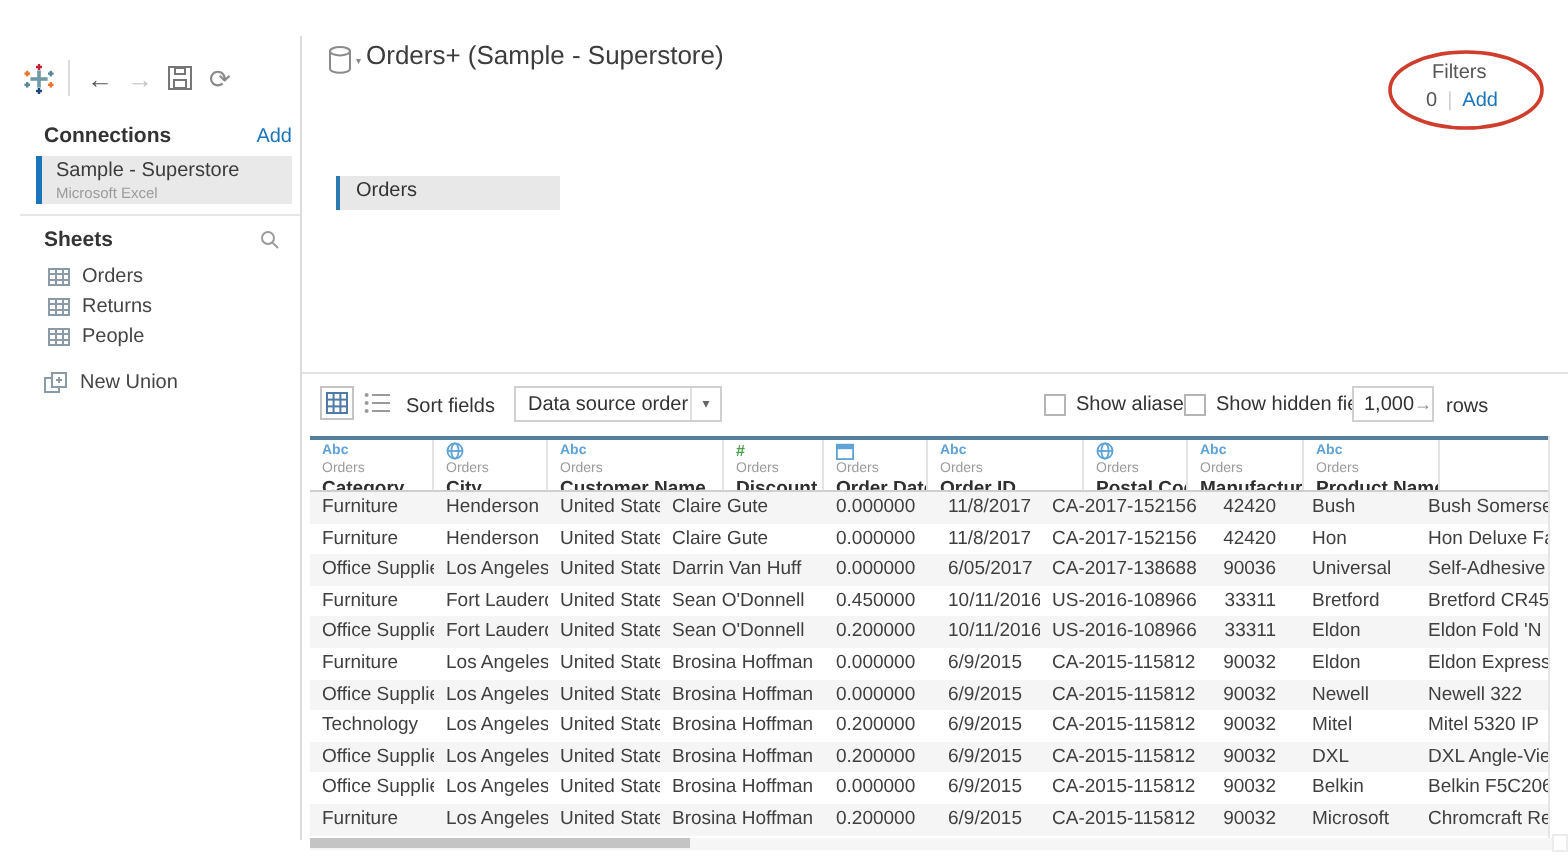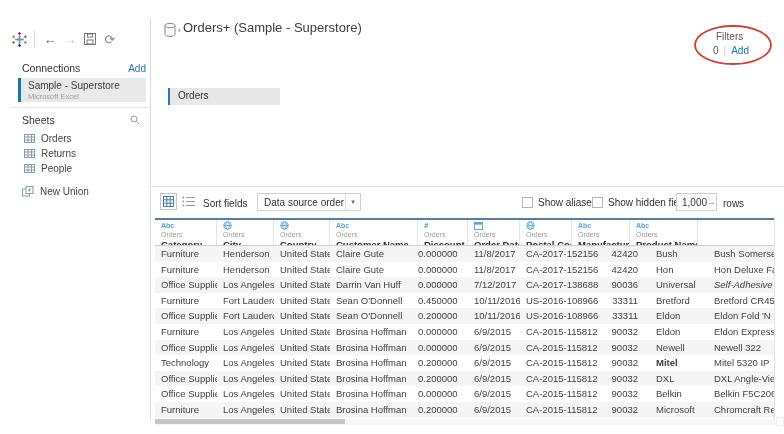--- a/index.html
+++ b/index.html
@@ -9,21 +9,21 @@
   
   #sidebar { left:10px; top:18px; width:141px; height:402px; border-right:1px solid #dcdcdc; background:#fff; }
   #tb { left:10px; top:28px; height:22px; display:flex; align-items:center; }
   .tb-btn { width:18px; height:18px; display:flex; align-items:center; justify-content:center; cursor:pointer; margin-right:2px; }
   .tb-sep { width:1px; height:18px; background:#dcdcdc; margin:0 6px 0 4px; }
   .arrow { font-size:13px; color:#555; }
   .arrow.dis { color:#c2c2c2; }
   .refresh { font-size:13px; color:#8a8a8a; }
 
   .sec-head { display:flex; align-items:center; justify-content:space-between; }
-  .sec-title { font-size:10.5px; font-weight:normal; color:#333; }
+  .sec-title { font-size:10.5px; font-weight:bold; color:#333; }
   .link { font-size:10px; color:#1b75bb; cursor:pointer; }
 
   #conn-item { left:18px; top:78px; width:128px; height:24px; background:#e9e9e9; border-left:3px solid #1b75bb; padding:2px 0 0 7px; cursor:pointer; }
   #conn-name { font-size:10px; color:#3b3b3b; }
   #conn-sub { font-size:7.5px; color:#9b9b9b; margin-top:1px; }
 
   #sheets-div { left:10px; top:107px; width:140px; height:1px; background:#e6e6e6; }
 
   .sheet-item { display:flex; align-items:center; height:15px; cursor:pointer; font-size:10px; color:#444; }
   .sheet-item .ic { margin-right:6px; display:flex; }
@@ -262,64 +262,60 @@
         <div class="tline">
           <svg width="9" height="9" viewBox="0 0 10 10">
             <circle cx="5" cy="5" r="4.2" fill="none" stroke="#5ea2d6"></circle>
             <ellipse cx="5" cy="5" rx="2" ry="4.2" fill="none" stroke="#5ea2d6"></ellipse>
             <line x1="0.8" y1="5" x2="9.2" y2="5" stroke="#5ea2d6"></line>
           </svg>
         </div>
         <div class="hsrc">Orders</div>
         <div class="hname">City</div>
       </div>
-      <div class="hcell" style="width: 56px;">
+      <div class="hcell" style="width: 88px;">
+        <div class="tline">
+          <span class="t-abc">Abc</span>
+        </div>
+        <div class="hsrc">Orders</div>
+        <div class="hname">Customer Name</div>
+      </div>
+      <div class="hcell" style="width: 50px;">
+        <div class="tline">
+          <span class="t-num">#</span>
+        </div>
+        <div class="hsrc">Orders</div>
+        <div class="hname">Discount</div>
+      </div>
+      <div class="hcell" style="width: 52px;">
+        <div class="tline">
+          <svg width="9" height="9" viewBox="0 0 10 10">
+            <rect x="0.5" y="1.5" width="9" height="8" fill="none" stroke="#5ea2d6"></rect>
+            <rect x="0.5" y="1.5" width="9" height="2.5" fill="#5ea2d6"></rect>
+          </svg>
+        </div>
+        <div class="hsrc">Orders</div>
+        <div class="hname">Order Date</div>
+      </div>
+      <div class="hcell" style="width: 78px;">
+        <div class="tline">
+          <span class="t-abc">Abc</span>
+        </div>
+        <div class="hsrc">Orders</div>
+        <div class="hname">Order ID</div>
+      </div>
+      <div class="hcell" style="width: 52px;">
         <div class="tline">
           <svg width="9" height="9" viewBox="0 0 10 10">
             <circle cx="5" cy="5" r="4.2" fill="none" stroke="#5ea2d6"></circle>
             <ellipse cx="5" cy="5" rx="2" ry="4.2" fill="none" stroke="#5ea2d6"></ellipse>
             <line x1="0.8" y1="5" x2="9.2" y2="5" stroke="#5ea2d6"></line>
           </svg>
         </div>
         <div class="hsrc">Orders</div>
-        <div class="hname">Country</div>
-      </div>
-      <div class="hcell" style="width: 88px;">
-        <div class="tline">
-          <span class="t-abc">Abc</span>
-        </div>
-        <div class="hsrc">Orders</div>
-        <div class="hname">Customer Name</div>
-      </div>
-      <div class="hcell" style="width: 50px;">
-        <div class="tline">
-          <span class="t-num">#</span>
-        </div>
-        <div class="hsrc">Orders</div>
-        <div class="hname">Discount</div>
-      </div>
-      <div class="hcell" style="width: 52px;">
-        <div class="tline">
-          <svg width="9" height="9" viewBox="0 0 10 10">
-            <rect x="0.5" y="1.5" width="9" height="8" fill="none" stroke="#5ea2d6"></rect>
-            <rect x="0.5" y="1.5" width="9" height="2.5" fill="#5ea2d6"></rect>
-          </svg>
-        </div>
-        <div class="hsrc">Orders</div>
-        <div class="hname">Order Date</div>
-      </div>
-      <div class="hcell" style="width: 52px;">
-        <div class="tline">
-          <svg width="9" height="9" viewBox="0 0 10 10">
-            <circle cx="5" cy="5" r="4.2" fill="none" stroke="#5ea2d6"></circle>
-            <ellipse cx="5" cy="5" rx="2" ry="4.2" fill="none" stroke="#5ea2d6"></ellipse>
-            <line x1="0.8" y1="5" x2="9.2" y2="5" stroke="#5ea2d6"></line>
-          </svg>
-        </div>
-        <div class="hsrc">Orders</div>
         <div class="hname">Postal Code</div>
       </div>
       <div class="hcell" style="width: 58px;">
         <div class="tline">
           <span class="t-abc">Abc</span>
         </div>
         <div class="hsrc">Orders</div>
         <div class="hname">Manufacturer</div>
       </div>
       <div class="hcell" style="width: 68px;">
@@ -354,25 +350,25 @@
         <div class="gcell r" style="width: 52px;">42420</div>
         <div class="gcell" style="width: 58px;">Hon</div>
         <div class="gcell" style="width: 68px;">Hon Deluxe Fa</div>
       </div>
       <div class="grow odd">
         <div class="gcell" style="width: 62px;">Office Supplies</div>
         <div class="gcell" style="width: 57px;">Los Angeles</div>
         <div class="gcell" style="width: 56px;">United States</div>
         <div class="gcell" style="width: 88px;">Darrin Van Huff</div>
         <div class="gcell r" style="width: 50px;">0.000000</div>
-        <div class="gcell" style="width: 52px;">7/12/2017</div>
+        <div class="gcell" style="width: 52px;">6/05/2017</div>
         <div class="gcell" style="width: 78px;">CA-2017-138688</div>
         <div class="gcell r" style="width: 52px;">90036</div>
         <div class="gcell" style="width: 58px;">Universal</div>
-        <div class="gcell" style="width: 68px; font-style: italic;">Self-Adhesive</div>
+        <div class="gcell" style="width: 68px;">Self-Adhesive</div>
       </div>
       <div class="grow">
         <div class="gcell" style="width: 62px;">Furniture</div>
         <div class="gcell" style="width: 57px;">Fort Lauderdale</div>
         <div class="gcell" style="width: 56px;">United States</div>
         <div class="gcell" style="width: 88px;">Sean O'Donnell</div>
         <div class="gcell r" style="width: 50px;">0.450000</div>
         <div class="gcell" style="width: 52px;">10/11/2016</div>
         <div class="gcell" style="width: 78px;">US-2016-108966</div>
         <div class="gcell r" style="width: 52px;">33311</div>
@@ -417,21 +413,21 @@
       </div>
       <div class="grow">
         <div class="gcell" style="width: 62px;">Technology</div>
         <div class="gcell" style="width: 57px;">Los Angeles</div>
         <div class="gcell" style="width: 56px;">United States</div>
         <div class="gcell" style="width: 88px;">Brosina Hoffman</div>
         <div class="gcell r" style="width: 50px;">0.200000</div>
         <div class="gcell" style="width: 52px;">6/9/2015</div>
         <div class="gcell" style="width: 78px;">CA-2015-115812</div>
         <div class="gcell r" style="width: 52px;">90032</div>
-        <div class="gcell" style="width: 58px; font-weight: bold;">Mitel</div>
+        <div class="gcell" style="width: 58px;">Mitel</div>
         <div class="gcell" style="width: 68px;">Mitel 5320 IP</div>
       </div>
       <div class="grow odd">
         <div class="gcell" style="width: 62px;">Office Supplies</div>
         <div class="gcell" style="width: 57px;">Los Angeles</div>
         <div class="gcell" style="width: 56px;">United States</div>
         <div class="gcell" style="width: 88px;">Brosina Hoffman</div>
         <div class="gcell r" style="width: 50px;">0.200000</div>
         <div class="gcell" style="width: 52px;">6/9/2015</div>
         <div class="gcell" style="width: 78px;">CA-2015-115812</div>

